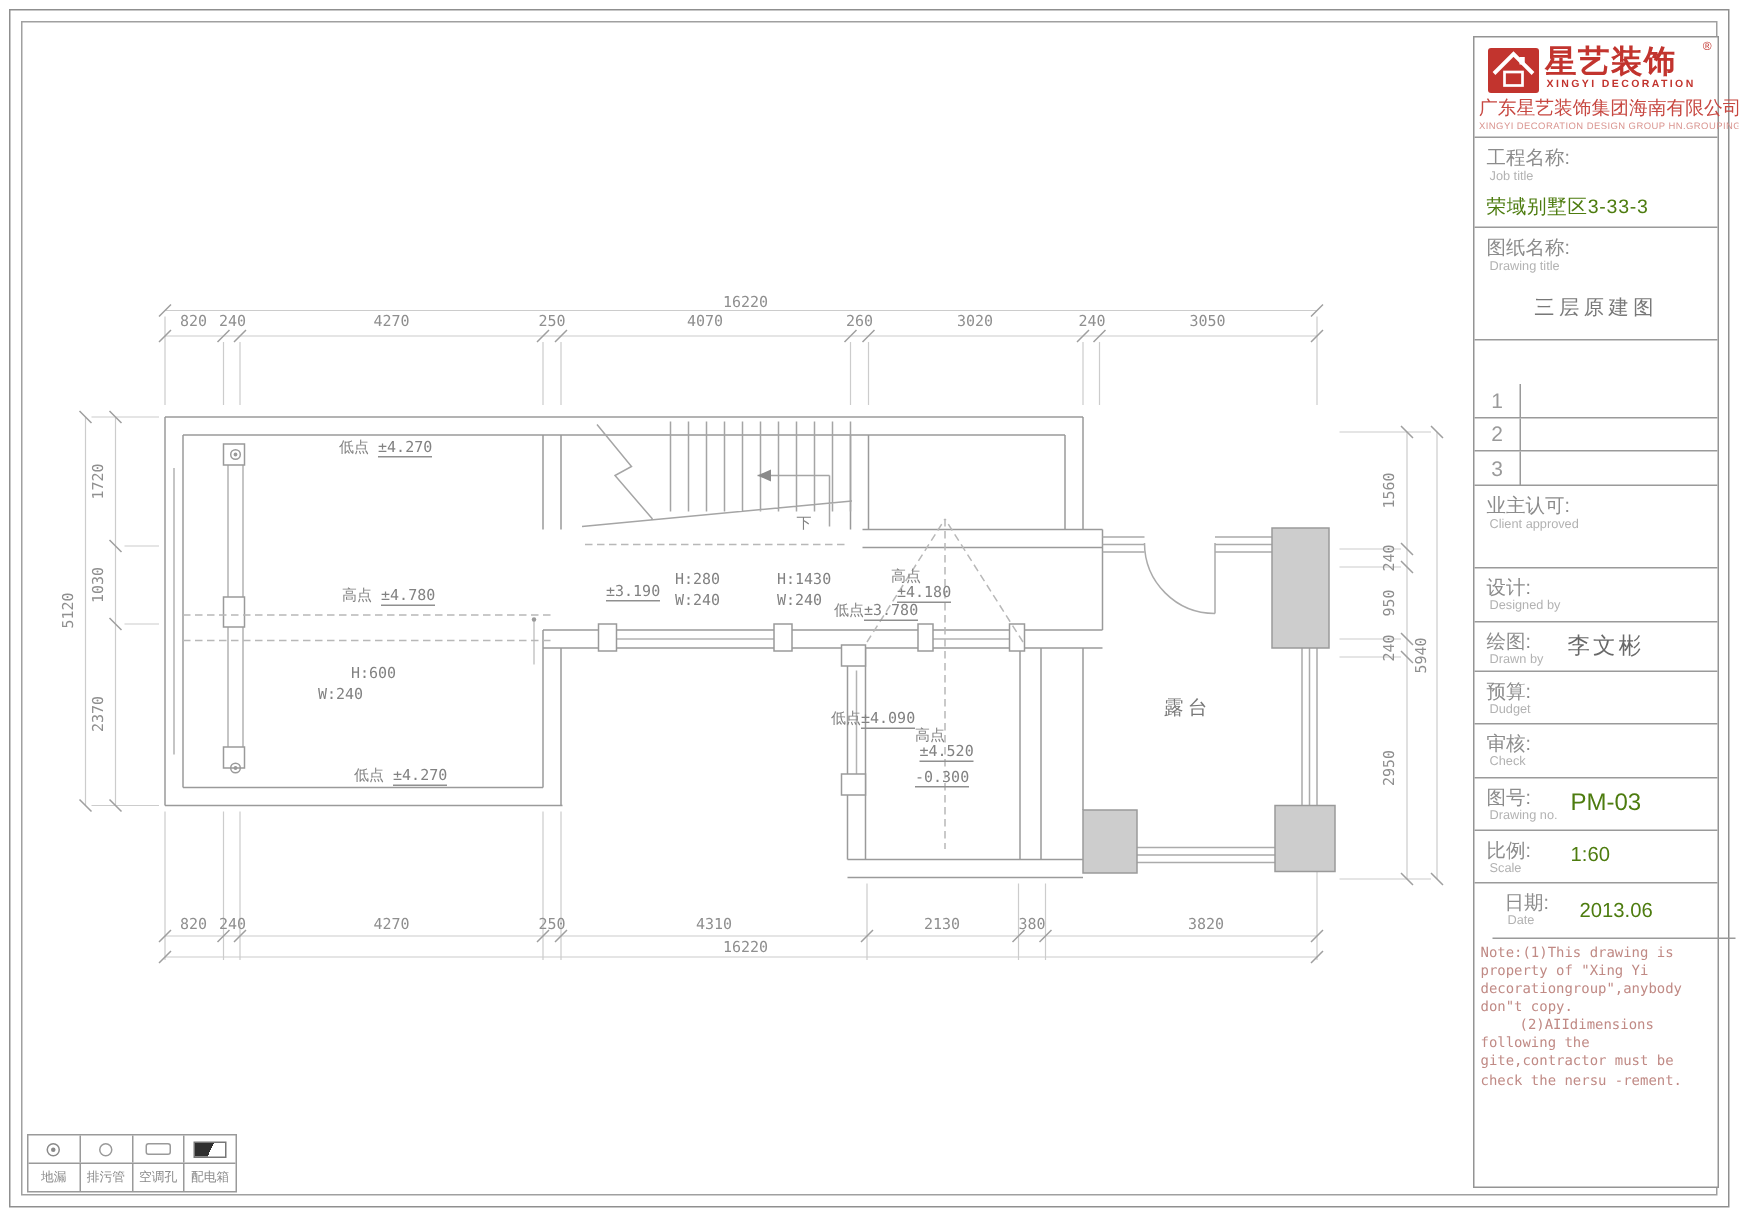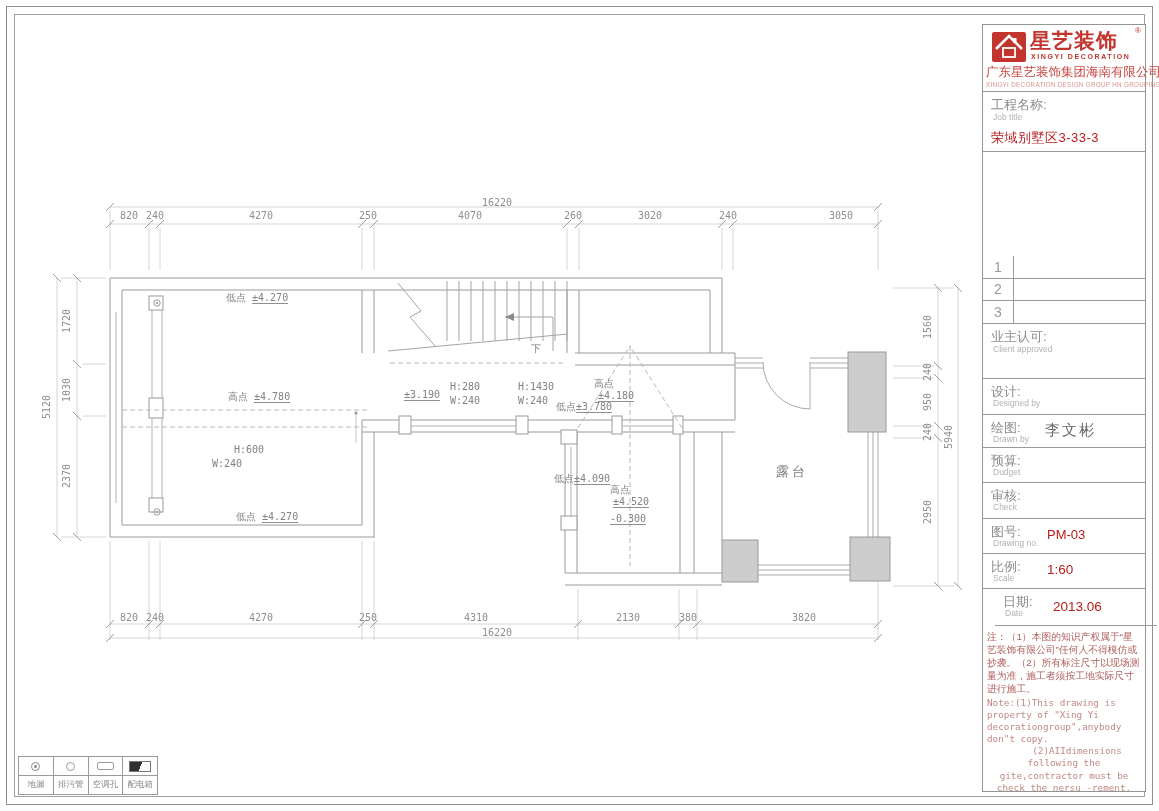--- a/index.html
+++ b/index.html
@@ -44,47 +44,47 @@
   .s-designed{top:354px;height:36px;}
   .s-drawn{top:390px;height:33px;}
   .s-budget{top:423px;height:35px;}
   .s-check{top:458px;height:36px;}
   .s-dno{top:494px;height:35px;}
   .s-scale{top:529px;height:35px;}
   .s-date{top:564px;height:37px;margin-left:12px;}
   .s-notes{top:601px;height:165px;border-bottom:none;}
   .cn{position:absolute;left:8px;top:4px;font-size:13px;color:#8c8c8c;}
   .en{position:absolute;left:10px;top:20px;font-size:8.5px;color:#b2b2b2;}
-  .val{position:absolute;color:#b91c1c;}
+  .val{position:absolute;color:#4d7c0f;}
   .s-job .val{left:8px;top:37px;font-size:13px;letter-spacing:.5px;}
   .s-drawing .val{left:0;top:44px;width:100%;text-align:center;font-size:13.5px;letter-spacing:3px;color:#787878;}
   .s-revhdr .cn{left:0;width:100%;text-align:center;font-size:14px;top:2px;}
   .s-revhdr .en{left:0;width:100%;text-align:center;top:19px;top:18px;}
   .rev-row{height:22.6px;border-bottom:1px solid #9a9a9a;display:flex;box-sizing:border-box;}
   .rev-row:last-child{border-bottom:none;}
   .rev-num{width:30px;border-right:1px solid #9a9a9a;color:#9a9a9a;font-size:14px;
            display:flex;align-items:center;justify-content:center;}
   .rev-blank{flex:1;}
   .s-designed .en,.s-budget .en,.s-check .en,.s-dno .en,.s-scale .en,.s-date .en,.s-drawn .en{top:19px;}
   .s-drawn .val{left:62px;top:6px;font-size:15px;letter-spacing:2px;color:#686868;}
-  .s-dno .val{left:64px;top:8px;font-size:13px;}
+  .s-dno .val{left:64px;top:8px;font-size:16px;}
   .s-scale .val{left:64px;top:8px;font-size:13.5px;}
   .s-date .val{left:58px;top:10px;font-size:13.5px;}
   
   .logo-icon{position:absolute;left:9px;top:7px;}
   .brand-cn{position:absolute;left:47px;top:2px;font-size:21px;font-weight:bold;color:#c2342e;letter-spacing:1px;}
   .brand-reg{position:absolute;right:4px;top:1px;font-size:8px;color:#c2342e;}
   .brand-en{position:absolute;left:48px;top:28px;font-size:7px;font-weight:bold;color:#c2342e;letter-spacing:1.6px;white-space:nowrap;}
   .company-cn{position:absolute;left:3px;top:39px;font-size:12.5px;color:#c74740;white-space:nowrap;}
   .company-en{position:absolute;left:3px;top:56px;font-size:6.3px;color:#d9948f;letter-spacing:.3px;white-space:nowrap;}
   
   .s-notes{padding:4px 4px;}
   .n-cn{font-size:9.8px;line-height:1.33;color:#ad5f5b;margin:0 0 2px 0;}
   .n-en{font-size:9.3px;line-height:1.3;color:#c08a85;margin:0;font-family:"DejaVu Sans Mono",monospace;}
-  .n-en2{text-indent:26px;text-align:center;}
+  .n-en2{text-indent:26px;}
 </style>
 </head>
 <body>
 
 <div class="abs frame-outer"></div>
 <div class="abs frame-inner"></div>
 
 <svg id="plan-svg" width="980" height="811" viewBox="0 0 980 811">
 
   <path fill="none" stroke="#cccccc" stroke-width="0.8" d="
@@ -174,21 +174,21 @@
 <div id="dims" class="abs" style="left:0;top:0">
     <div class="dim" style="left: 497px; top: 202px;">16220</div>
     <div class="dim" style="left: 129px; top: 215px;">820</div>
     <div class="dim" style="left: 155px; top: 215px;">240</div>
     <div class="dim" style="left: 261px; top: 215px;">4270</div>
     <div class="dim" style="left: 368px; top: 215px;">250</div>
     <div class="dim" style="left: 470px; top: 215px;">4070</div>
     <div class="dim" style="left: 573px; top: 215px;">260</div>
     <div class="dim" style="left: 650px; top: 215px;">3020</div>
     <div class="dim" style="left: 728px; top: 215px;">240</div>
-    <div class="dim" style="left: 805px; top: 215px; margin-left: 36px;">3050</div>
+    <div class="dim" style="left: 805px; top: 215px;">3050</div>
     <div class="dim" style="left: 129px; top: 617px;">820</div>
     <div class="dim" style="left: 155px; top: 617px;">240</div>
     <div class="dim" style="left: 261px; top: 617px;">4270</div>
     <div class="dim" style="left: 368px; top: 617px;">250</div>
     <div class="dim" style="left: 476px; top: 617px;">4310</div>
     <div class="dim" style="left: 628px; top: 617px;">2130</div>
     <div class="dim" style="left: 688px; top: 617px;">380</div>
     <div class="dim" style="left: 804px; top: 617px;">3820</div>
     <div class="dim" style="left: 497px; top: 632px;">16220</div>
     <div class="dim dim-v" style="left: 66px; top: 321px;">1720</div>
@@ -262,20 +262,25 @@
     <div class="company-cn">广东星艺装饰集团海南有限公司</div>
     <div class="company-en">XINGYI DECORATION DESIGN GROUP HN.GROUPING</div>
   </div>
 
   <div class="sec s-job">
     <div class="cn">工程名称:</div>
     <div class="en">Job title</div>
     <div class="val">荣域别墅区3-33-3</div>
   </div>
 
+  <div class="sec s-drawing">
+    <div class="cn">图纸名称:</div>
+    <div class="en">Drawing title</div>
+    <div class="val">三层原建图</div>
+  </div>
 
   <div class="sec s-revrows" id="rev-rows">
       <div class="rev-row">
         <div class="rev-num">1</div>
         <div class="rev-blank"></div>
       </div>
       <div class="rev-row">
         <div class="rev-num">2</div>
         <div class="rev-blank"></div>
       </div>
@@ -326,17 +331,16 @@
     <div class="val">1:60</div>
   </div>
 
   <div class="sec s-date">
     <div class="cn">日期:</div>
     <div class="en">Date</div>
     <div class="val">2013.06</div>
   </div>
 
   <div class="sec s-notes">
-    <p class="n-cn">注：（1）本图的知识产权属于“星艺装饰有限公司”任何人不得模仿或抄袭。（2）所有标注尺寸以现场测量为准，施工者须按工地实际尺寸进行施工。</p>
     <p class="n-en">Note:(1)This drawing is property of "Xing Yi decorationgroup",anybody don"t copy.</p>
     <p class="n-en n-en2">(2)AIIdimensions following the gite,contractor must be check the nersu -rement.</p>
   </div>
 </div>
 
 </body></html>

